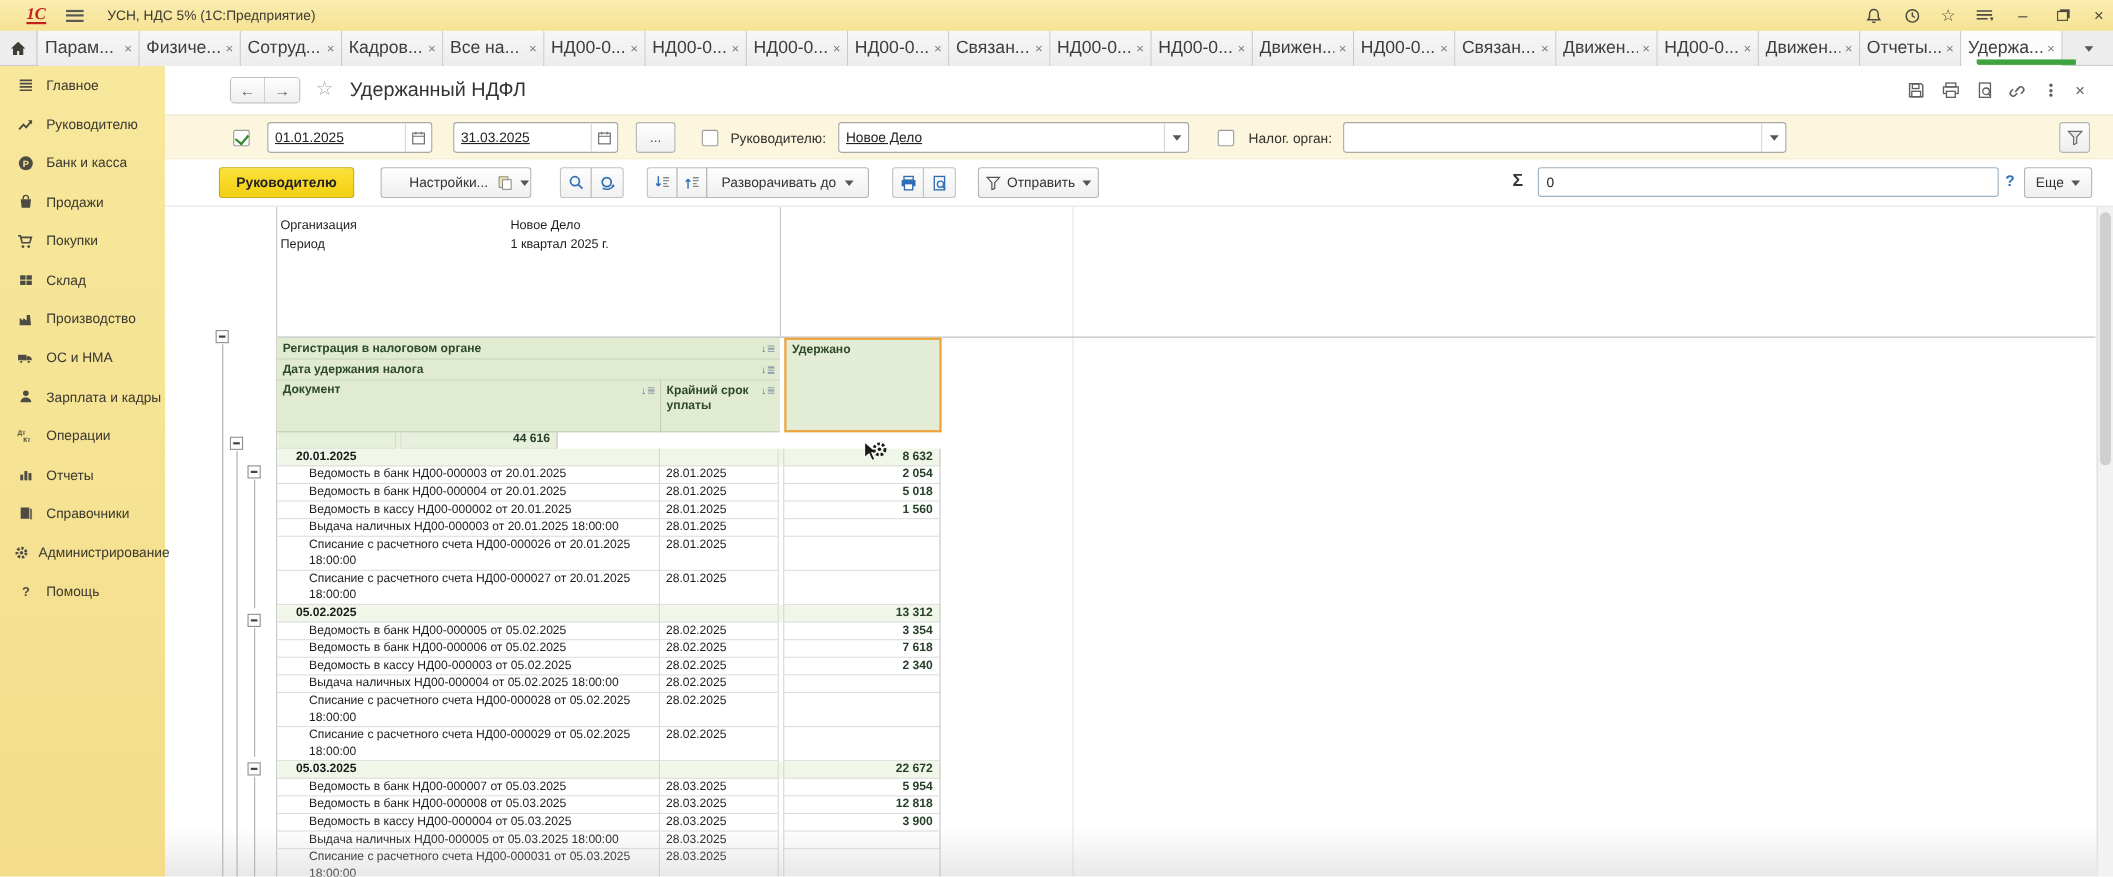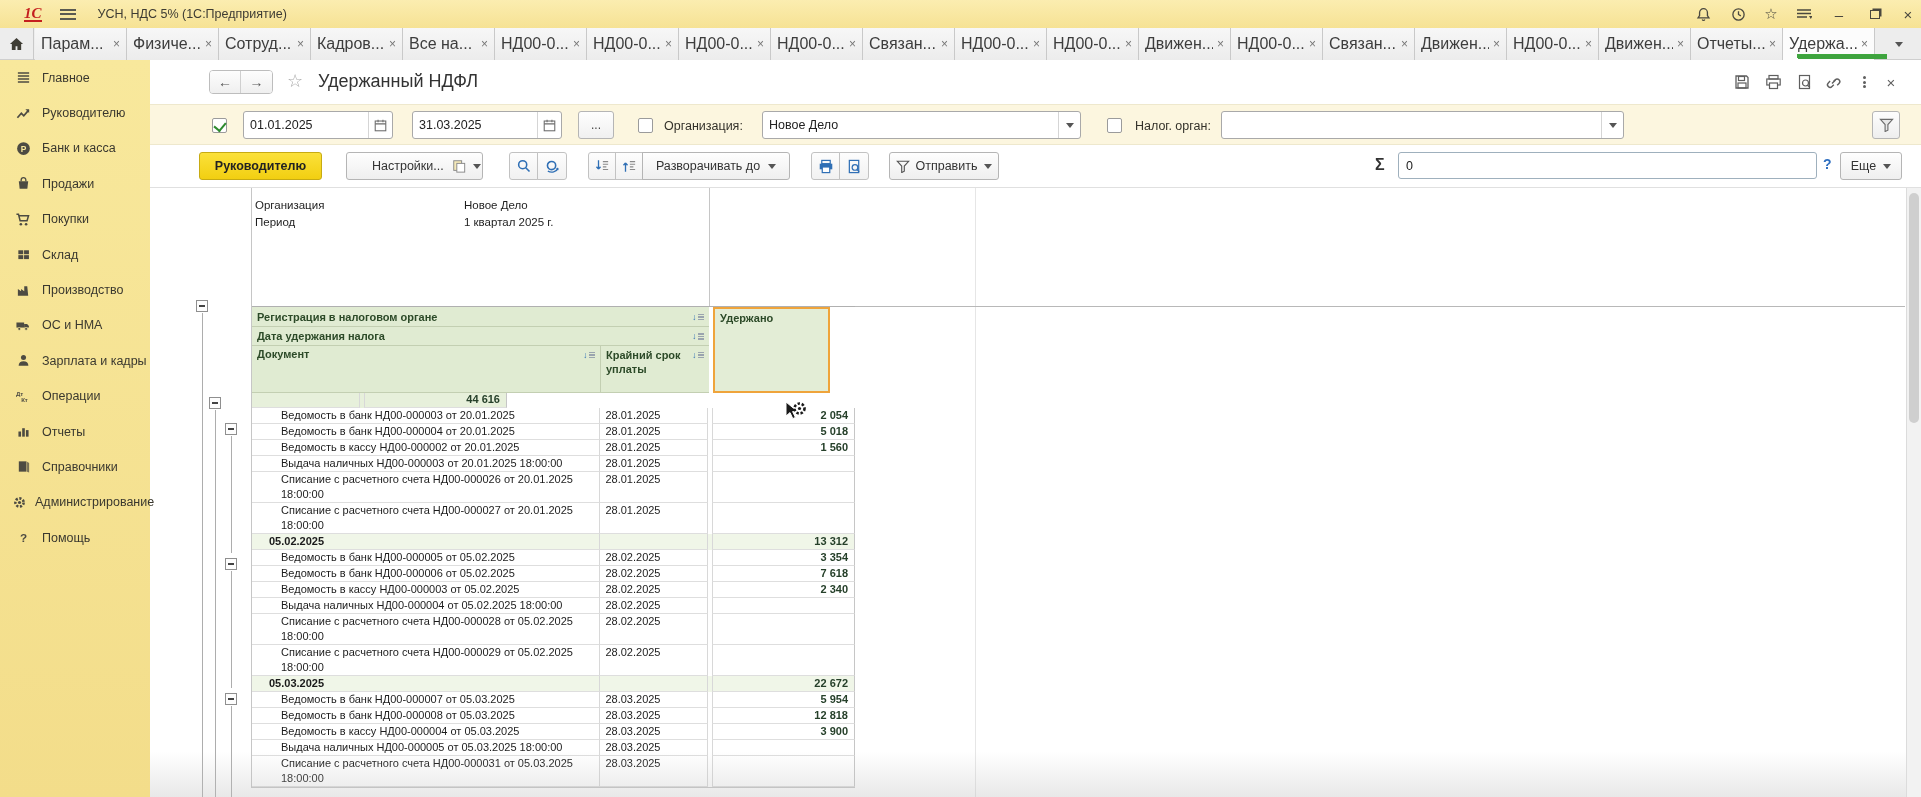--- a/index.html
+++ b/index.html
@@ -45,21 +45,21 @@
 .view-title { position:absolute; left:168px; top:11px; font-size:18px; color:#333; }
 .vh-icons { position:absolute; top:12px; display:flex; align-items:center; justify-content:center; width:24px; height:20px; color:#5f5f5f; }
 .kebab i { display:block; width:3px; height:3px; border-radius:50%; background:#5f5f5f; margin:1.5px 0; }
 .vh-close { font-size:15px; color:#5f5f5f; }
 
 
 .filter-row { position:absolute; left:0; top:44px; width:1771px; height:41px; background:#fcf6df; border-top:1px solid #eee8cd; border-bottom:1px solid #eee8cd; }
 .chk { position:absolute; width:15px; height:15px; background:#fff; border:1px solid #9b9b9b; border-radius:2px; top:13px; }
 .chk.checked:after { content:""; position:absolute; left:3px; top:1px; width:6px; height:9px; border-right:2px solid #2d8a2d; border-bottom:2px solid #2d8a2d; transform:rotate(40deg); }
 .inputbox { position:absolute; top:6px; height:28px; background:#fff; border:1px solid #a9a9a9; border-radius:3px; display:flex; align-items:center; }
-.inputbox input { border:none; outline:none; font-size:12.5px; color:#222; padding:0 6px; width:100%; font-family:inherit; background:transparent; }
+.inputbox input { border:none; outline:none; font-size:12.5px; color:#222; padding:0 6px; width:100%; font-family:inherit; background:transparent;text-decoration:underline; }
 .cal-btn { width:24px; height:26px; border-left:1px solid #d5d5d5; display:flex; align-items:center; justify-content:center; flex:none; }
 .dd-btn { width:22px; height:26px; border-left:1px solid #d5d5d5; display:flex; align-items:center; justify-content:center; flex:none; }
 .tri-down { width:0; height:0; border-left:4px solid transparent; border-right:4px solid transparent; border-top:5px solid #555; }
 .f-label { position:absolute; top:14px; font-size:12.5px; color:#33312a; }
 .dash { position:absolute; left:397px; top:13px; font-size:13px; color:#333; }
 .small-btn { position:absolute; top:6px; height:28px; background:linear-gradient(#fefefe,#f0f0f0); border:1px solid #b5b5b5; border-radius:3px; display:flex; align-items:center; justify-content:center; font-size:12px; color:#444; }
 .funnel-btn { position:absolute; left:1722px; top:6px; width:28px; height:28px; background:linear-gradient(#fdfdfd,#eee); border:1px solid #b5b5b5; border-radius:3px; display:flex; align-items:center; justify-content:center; }
 
 
 .toolbar { position:absolute; left:0; top:85px; width:1771px; height:43px; background:#fff; border-bottom:1px solid #e0e0e0; }
@@ -81,21 +81,21 @@
 
 .rtable { position:absolute; left:101px; top:118px; width:604px; border-left:1px solid #c6c6c6; }
 .rt-header { position:relative; height:86px; border-top:1px solid #b0b0b0; background:#fff; }
 .h-row { position:absolute; left:0; background:#e0ebd2; border-bottom:1px solid #c3cfb2; color:#2c4a28; font-weight:bold; font-size:11px; display:flex; align-items:center; }
 .h1r { top:0; width:457px; height:20px; padding-left:5px; }
 .h2r { top:20px; width:457px; height:19px; padding-left:5px; }
 .h3r { top:39px; width:457px; height:47px; padding:0; }
 .h3r .hc { height:47px; padding:2px 0 0 5px; position:relative; }
 .h3r .hc1 { width:349px; border-right:1px solid #c3cfb2; }
 .h3r .hc2 { width:108px; line-height:14px; }
-.h-withheld { position:absolute; left:461px; top:0; width:117px; height:86px; background:#e3edd6; border:2px solid #efa43b; padding:3px 0 0 5px; color:#2c4a28; font-weight:bold; font-size:11px; z-index:4; }
+.h-withheld { position:absolute; left:461px; top:0; width:143px; height:86px; background:#e3edd6; border:2px solid #efa43b; padding:3px 0 0 5px; color:#2c4a28; font-weight:bold; font-size:11px; z-index:4; }
 .sort-ic { position:absolute; right:3px; display:inline-flex; align-items:flex-start; gap:1px; width:14px; height:10px; }
 .sort-ic .arr { color:#2f6fb5; font-size:9px; line-height:10px; }
 .sort-ic .bars { display:flex; flex-direction:column; gap:1px; margin-top:2px; }
 .sort-ic .bars i { width:6px; height:1.5px; background:#9aa4ae; }
 
 .rt-body { border-bottom:1px solid #c6c6c6; }
 .trow { display:flex; min-height:15px; }
 .cell { font-size:11px; color:#1c1c1c; line-height:15px; }
 .c-doc { width:349px; border-right:1px solid #d8d8d8; border-bottom:1px solid #dedede; padding:0 4px 0 29px; }
 .c-due { width:108px; border-right:1px solid #d8d8d8; border-bottom:1px solid #dedede; padding-left:5px; }
@@ -460,21 +460,21 @@
       <input value="31.03.2025" style="">
       <span class="cal-btn">
         <svg width="13" height="13" viewBox="0 0 16 16">
             <rect x="1.5" y="2.5" width="13" height="12" fill="none" stroke="#6b6b6b" stroke-width="1.3"></rect>
             <path d="M1.5 6h13M5 1v3M11 1v3" stroke="#6b6b6b" stroke-width="1.3"></path>
           </svg>
       </span>
     </div>
     <div class="small-btn" style="left:428px; width:36px">...</div>
     <span class="chk" style="left:488px"></span>
-    <span class="f-label" style="left:514px">Организация:</span>
+    <span class="f-label" style="left:514px">Руководителю:</span>
     <div class="inputbox" style="left:612px; width:319px">
       <input value="Новое Дело" style="">
       <span class="dd-btn">
           <span class="tri-down"></span>
         </span>
     </div>
     <span class="chk" style="left:957px"></span>
     <span class="f-label" style="left:985px">Налог. орган:</span>
     <div class="inputbox" style="left:1071px; width:403px">
       <input value="" style="">
@@ -637,20 +637,26 @@
         </div>
       </div>
       <div class="rt-body">
 
           <div class="trow org">
             <div class="cell c-due"></div>
             <div class="c-split"></div>
             <div class="cell c-amt">44 616</div>
           </div>
 
+          <div class="trow date">
+            <div class="cell c-doc">20.01.2025</div>
+            <div class="cell c-due"></div>
+            <div class="c-split"></div>
+            <div class="cell c-amt">8 632</div>
+          </div>
 
           <div class="trow doc">
             <div class="cell c-doc">Ведомость в банк НД00-000003 от 20.01.2025</div>
             <div class="cell c-due">28.01.2025</div>
             <div class="c-split"></div>
             <div class="cell c-amt">2 054</div>
           </div>
 
           <div class="trow doc">
             <div class="cell c-doc">Ведомость в банк НД00-000004 от 20.01.2025</div>

